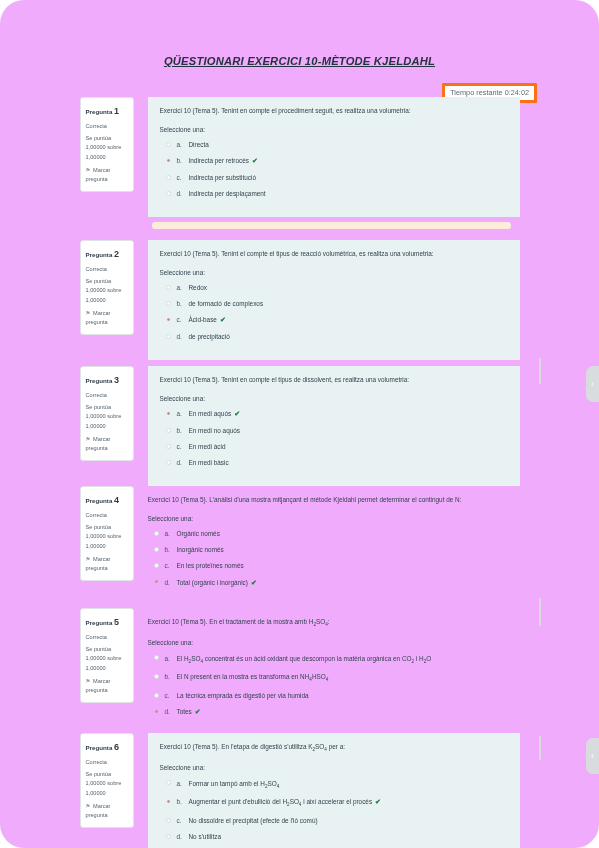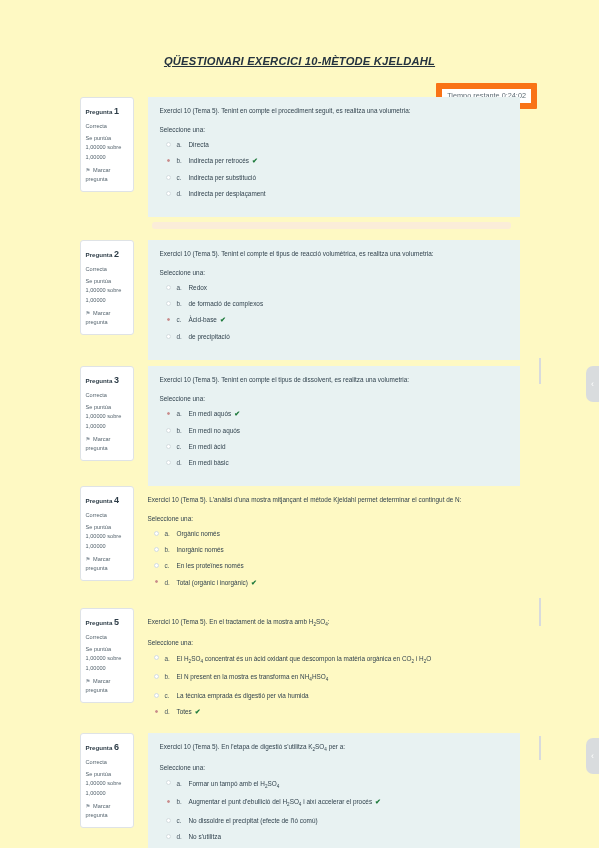--- a/index.html
+++ b/index.html
@@ -12,21 +12,22 @@
     height: 848px;
     overflow: hidden;
     font-family: "Liberation Sans", sans-serif;
     color: #3b4b55;
     position: relative;
   }
   .page {
     position: relative;
     width: 599px;
     height: 848px;
-    background: #fef9c3;
+    background: #f0abfc;
+    border-radius: 24px;
   }
 
   
   .doc-title {
     position: absolute;
     left: 0;
     top: 55px;
     width: 599px;
     text-align: center;
     font-style: italic;
@@ -36,21 +37,21 @@
     letter-spacing: 0.2px;
     color: #25333f;
     white-space: nowrap;
   }
 
   
   .timer-box {
     position: absolute;
     right: 62px;
     top: 83px;
-    border: 6px solid #f97316;
+    border: 3px solid #f97316;
     background: #ffffff;
     color: #5d6b74;
     font-size: 7.3px;
     padding: 2px 5px 3px 5px;
     border-radius: 1px;
     white-space: nowrap;
   }
 
   
   .qblock {

